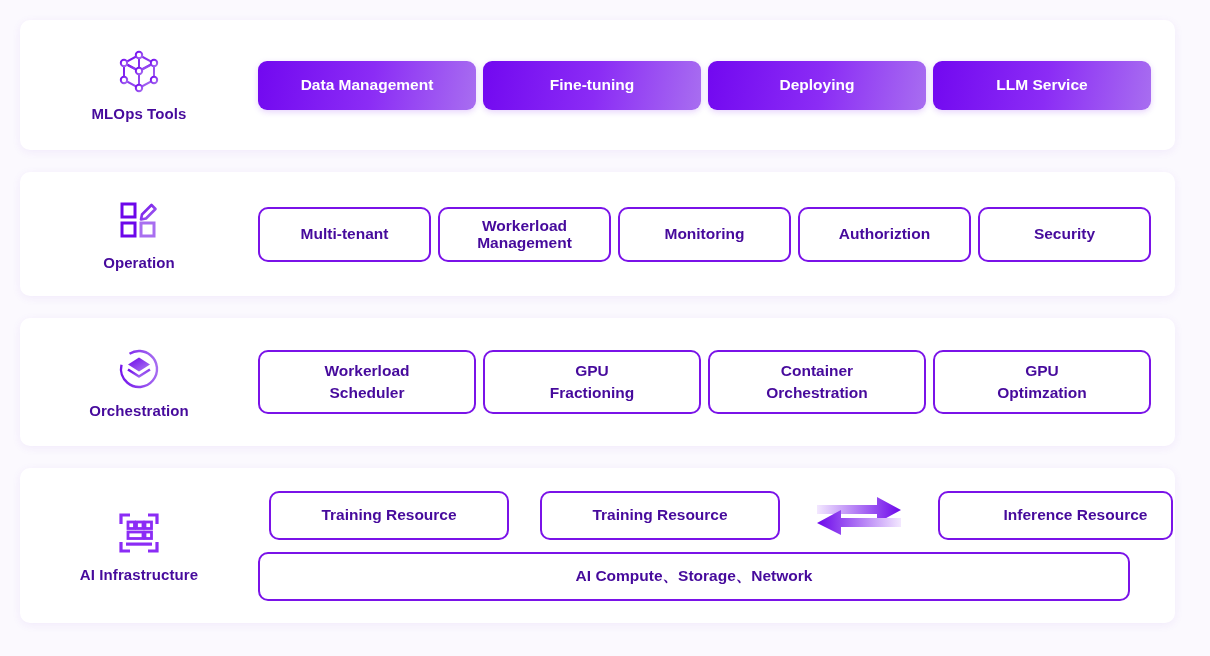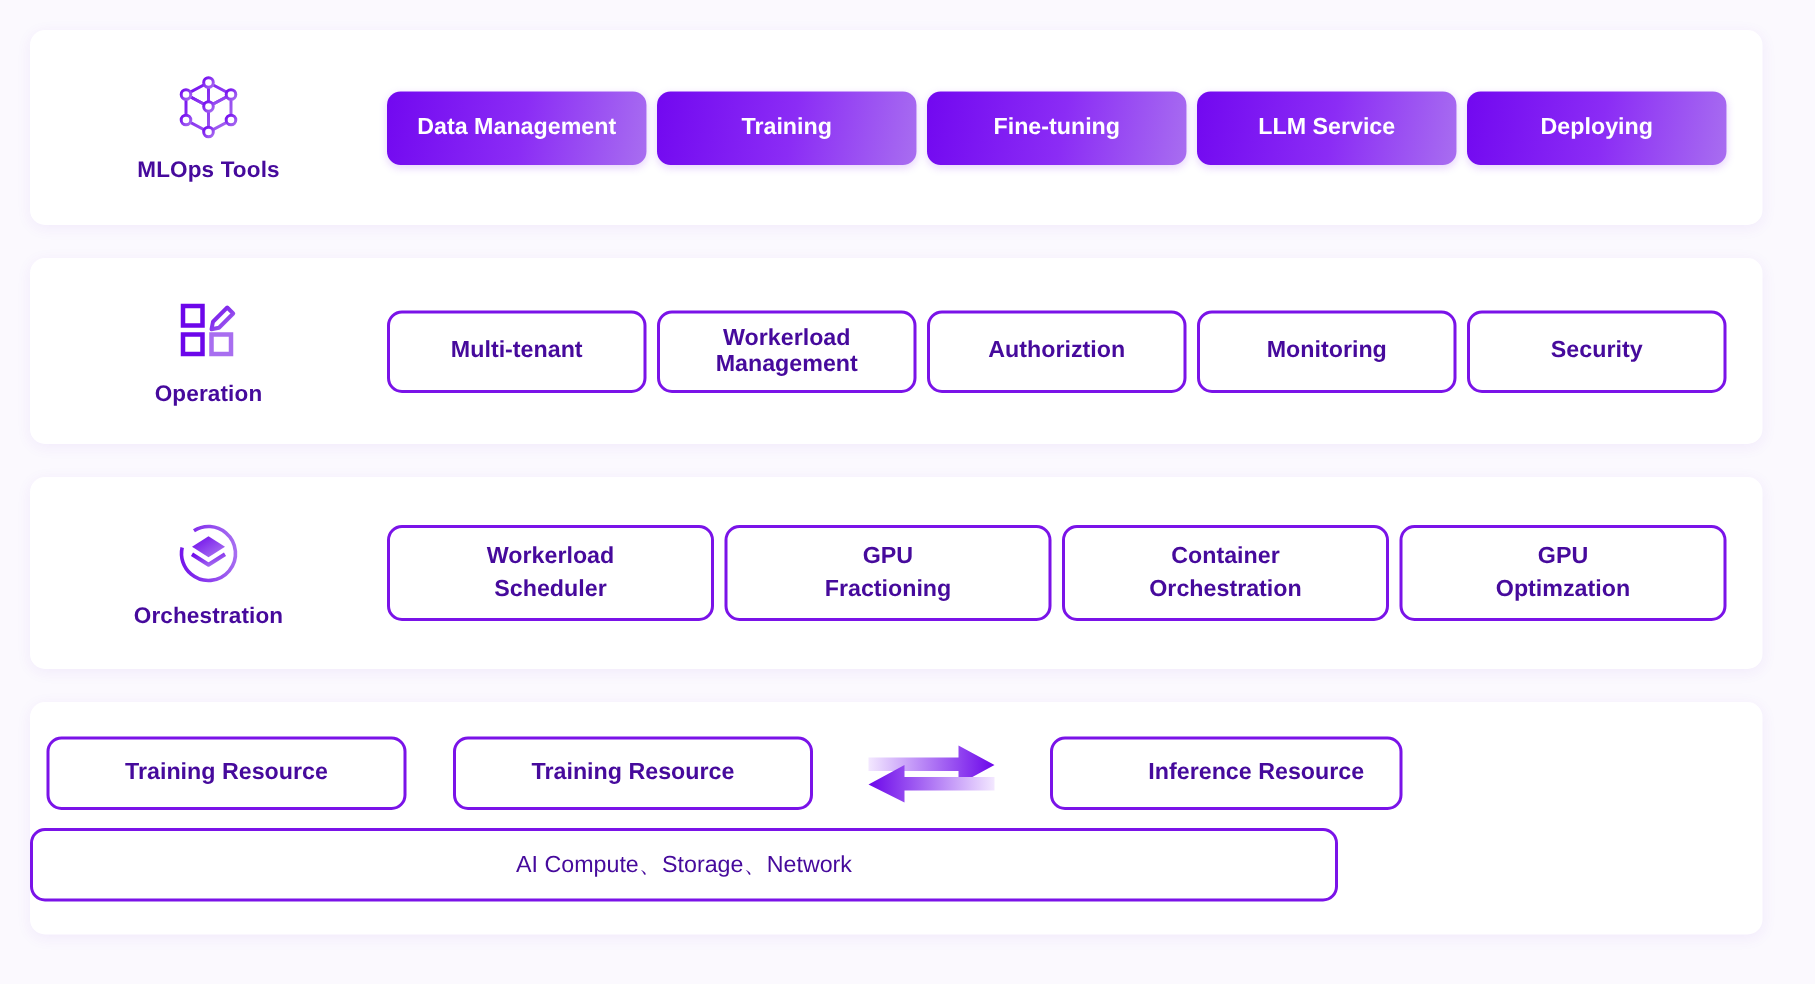--- a/index.html
+++ b/index.html
@@ -119,21 +119,21 @@
   .chip-orc { height: 64px; line-height: 1.42; }
   .chip-res { height: 49px; line-height: 1.15; }
 
   .chip-wide {
     height: 49px;
     border: 2px solid #7a13e8;
     border-radius: 10px;
     background: #fff;
     color: #460a9c;
     font-size: 15.5px;
-    font-weight: normal;
+    font-weight: bold;
     display: flex;
     align-items: center;
     justify-content: center;
     width: 100%;
   }
 
   
   .infra-row-top { display: flex; align-items: center; gap: 31px; margin-left: 11px; }
   .infra-chip-a { flex: 0 0 240px; }
   .infra-chip-b { flex: 0 0 240px; }
@@ -174,24 +174,23 @@
             <circle cx="8" cy="14" r="3.2"></circle>
             <circle cx="23" cy="22" r="3.2"></circle>
           </g>
         </svg>
       </span>
       <span class="cat-label">MLOps Tools</span>
     </div>
     <div class="content-col">
       <div class="chip-row">
         <div class="chip-grad">Data Management</div>
-        <div class="chip-grad">Training</div>
         <div class="chip-grad">Fine-tuning</div>
+        <div class="chip-grad">Deploying</div>
         <div class="chip-grad">LLM Service</div>
-        <div class="chip-grad">Deploying</div>
       </div>
     </div>
   </section>
 
   <section class="row-card row-operation">
     <div class="label-col">
       <span class="cat-icon">
         <svg width="42" height="42" viewBox="0 0 42 42">
           <defs>
             <linearGradient id="gB" x1="0" y1="0" x2="1" y2="1">
@@ -204,22 +203,22 @@
           <rect x="23" y="23" width="13" height="13" fill="none" stroke="#a86ef0" stroke-width="3"></rect>
           <path d="M24 14.5 L33.5 5 L37.5 9 L28 18.5 L23 19.5 Z" fill="none" stroke="url(#gB)" stroke-width="2.6" stroke-linejoin="round"></path>
         </svg>
       </span>
       <span class="cat-label">Operation</span>
     </div>
     <div class="content-col">
       <div class="chip-row">
         <div class="chip-out chip-op">Multi-tenant</div>
         <div class="chip-out chip-op">Workerload<br>Management</div>
+        <div class="chip-out chip-op">Monitoring</div>
         <div class="chip-out chip-op">Authoriztion</div>
-        <div class="chip-out chip-op">Monitoring</div>
         <div class="chip-out chip-op">Security</div>
       </div>
     </div>
   </section>
 
   <section class="row-card row-orchestration">
     <div class="label-col">
       <span class="cat-icon">
         <svg width="46" height="46" viewBox="0 0 46 46">
           <defs>
@@ -239,20 +238,41 @@
       <div class="chip-row">
         <div class="chip-out chip-orc">Workerload<br>Scheduler</div>
         <div class="chip-out chip-orc">GPU<br>Fractioning</div>
         <div class="chip-out chip-orc">Container<br>Orchestration</div>
         <div class="chip-out chip-orc">GPU<br>Optimzation</div>
       </div>
     </div>
   </section>
 
   <section class="row-card row-infra">
+    <div class="label-col">
+      <span class="cat-icon">
+        <svg width="44" height="44" viewBox="0 0 44 44">
+          <g fill="none" stroke="#8b2cf5" stroke-width="3.2">
+            <path d="M4 13 L4 4 L13 4"></path>
+            <path d="M31 4 L40 4 L40 13"></path>
+            <path d="M40 31 L40 40 L31 40"></path>
+            <path d="M13 40 L4 40 L4 31"></path>
+          </g>
+          <g fill="none" stroke="#8b2cf5" stroke-width="2.8">
+            <rect x="11" y="11" width="6.5" height="6.5"></rect>
+            <rect x="19.5" y="11" width="6.5" height="6.5"></rect>
+            <rect x="28" y="11" width="6.5" height="6.5"></rect>
+            <rect x="11" y="21" width="15" height="6.5"></rect>
+            <rect x="28" y="21" width="6.5" height="6.5"></rect>
+          </g>
+          <rect x="9" y="31.5" width="26" height="3.2" fill="#8b2cf5"></rect>
+        </svg>
+      </span>
+      <span class="cat-label">AI Infrastructure</span>
+    </div>
 
     <div class="content-col">
       <div class="infra-row-top">
         <div class="chip-out chip-res infra-chip-a">Training Resource</div>
         <div class="chip-out chip-res infra-chip-b">Training Resource</div>
         <div class="exchange-arrow">
           <svg width="88" height="44" viewBox="0 0 88 44">
             <defs>
               <linearGradient id="gR" x1="0" y1="0" x2="1" y2="0">
                 <stop offset="0%" stop-color="#f3e8ff"></stop>

